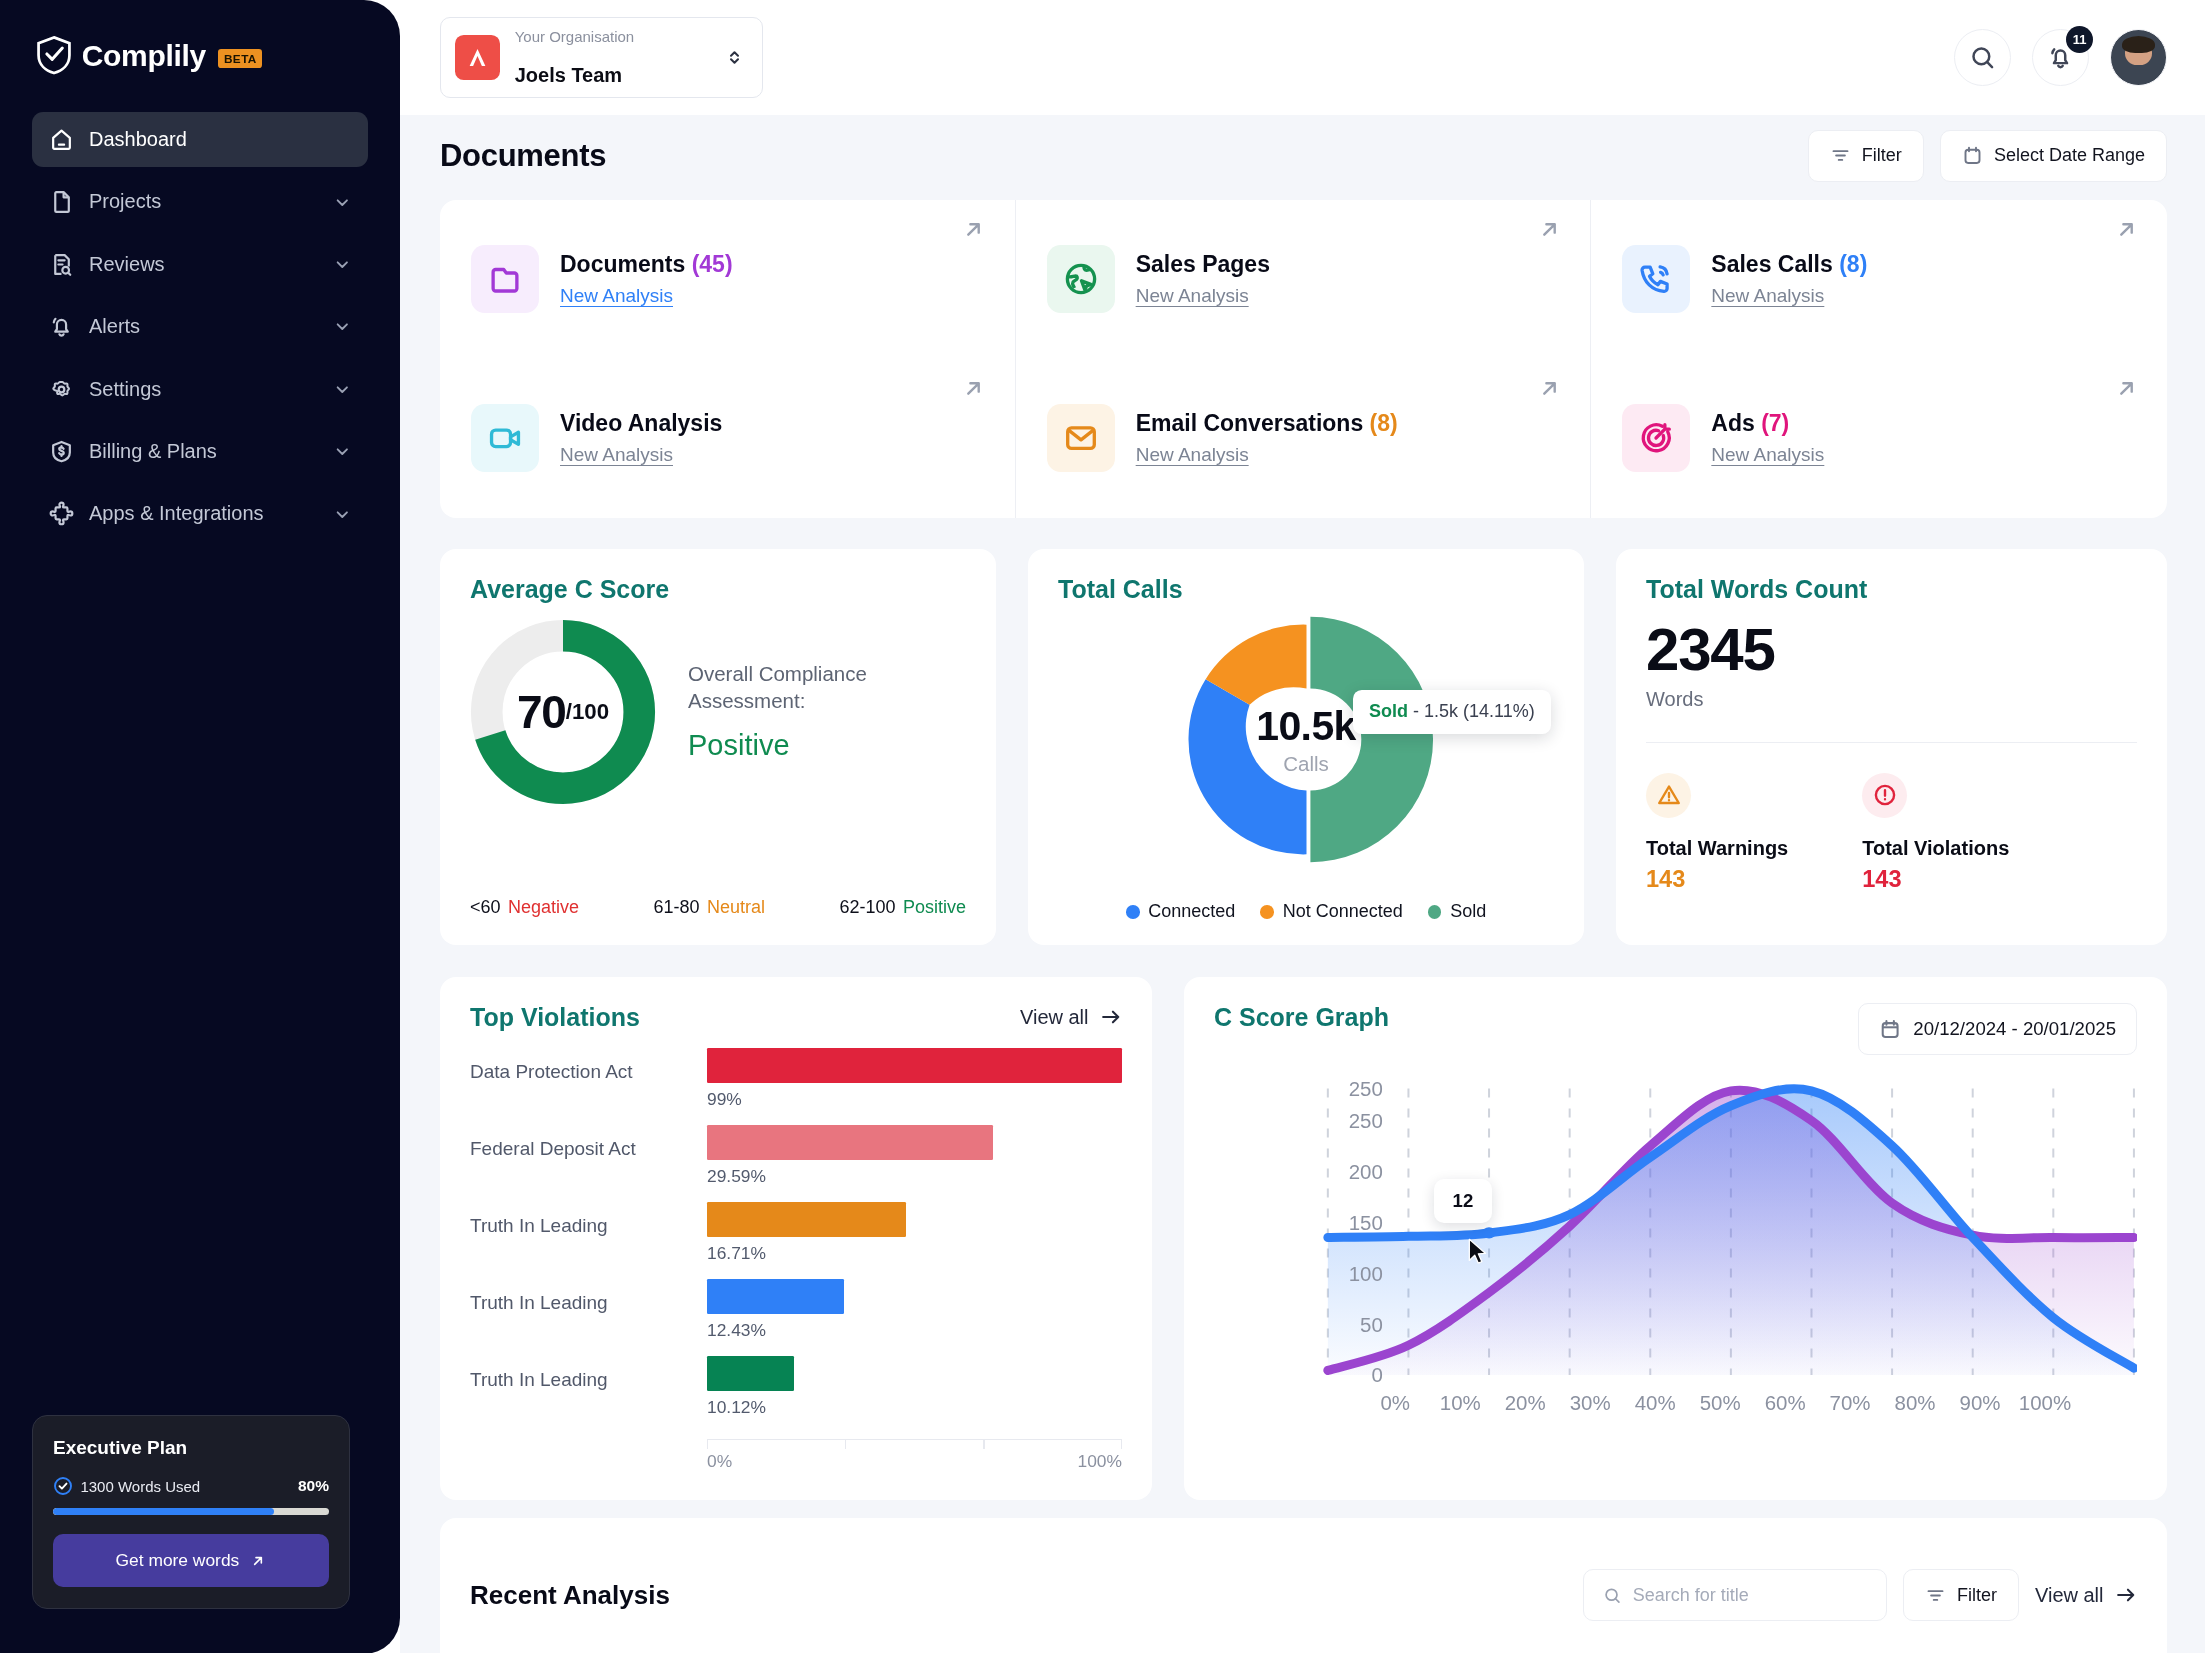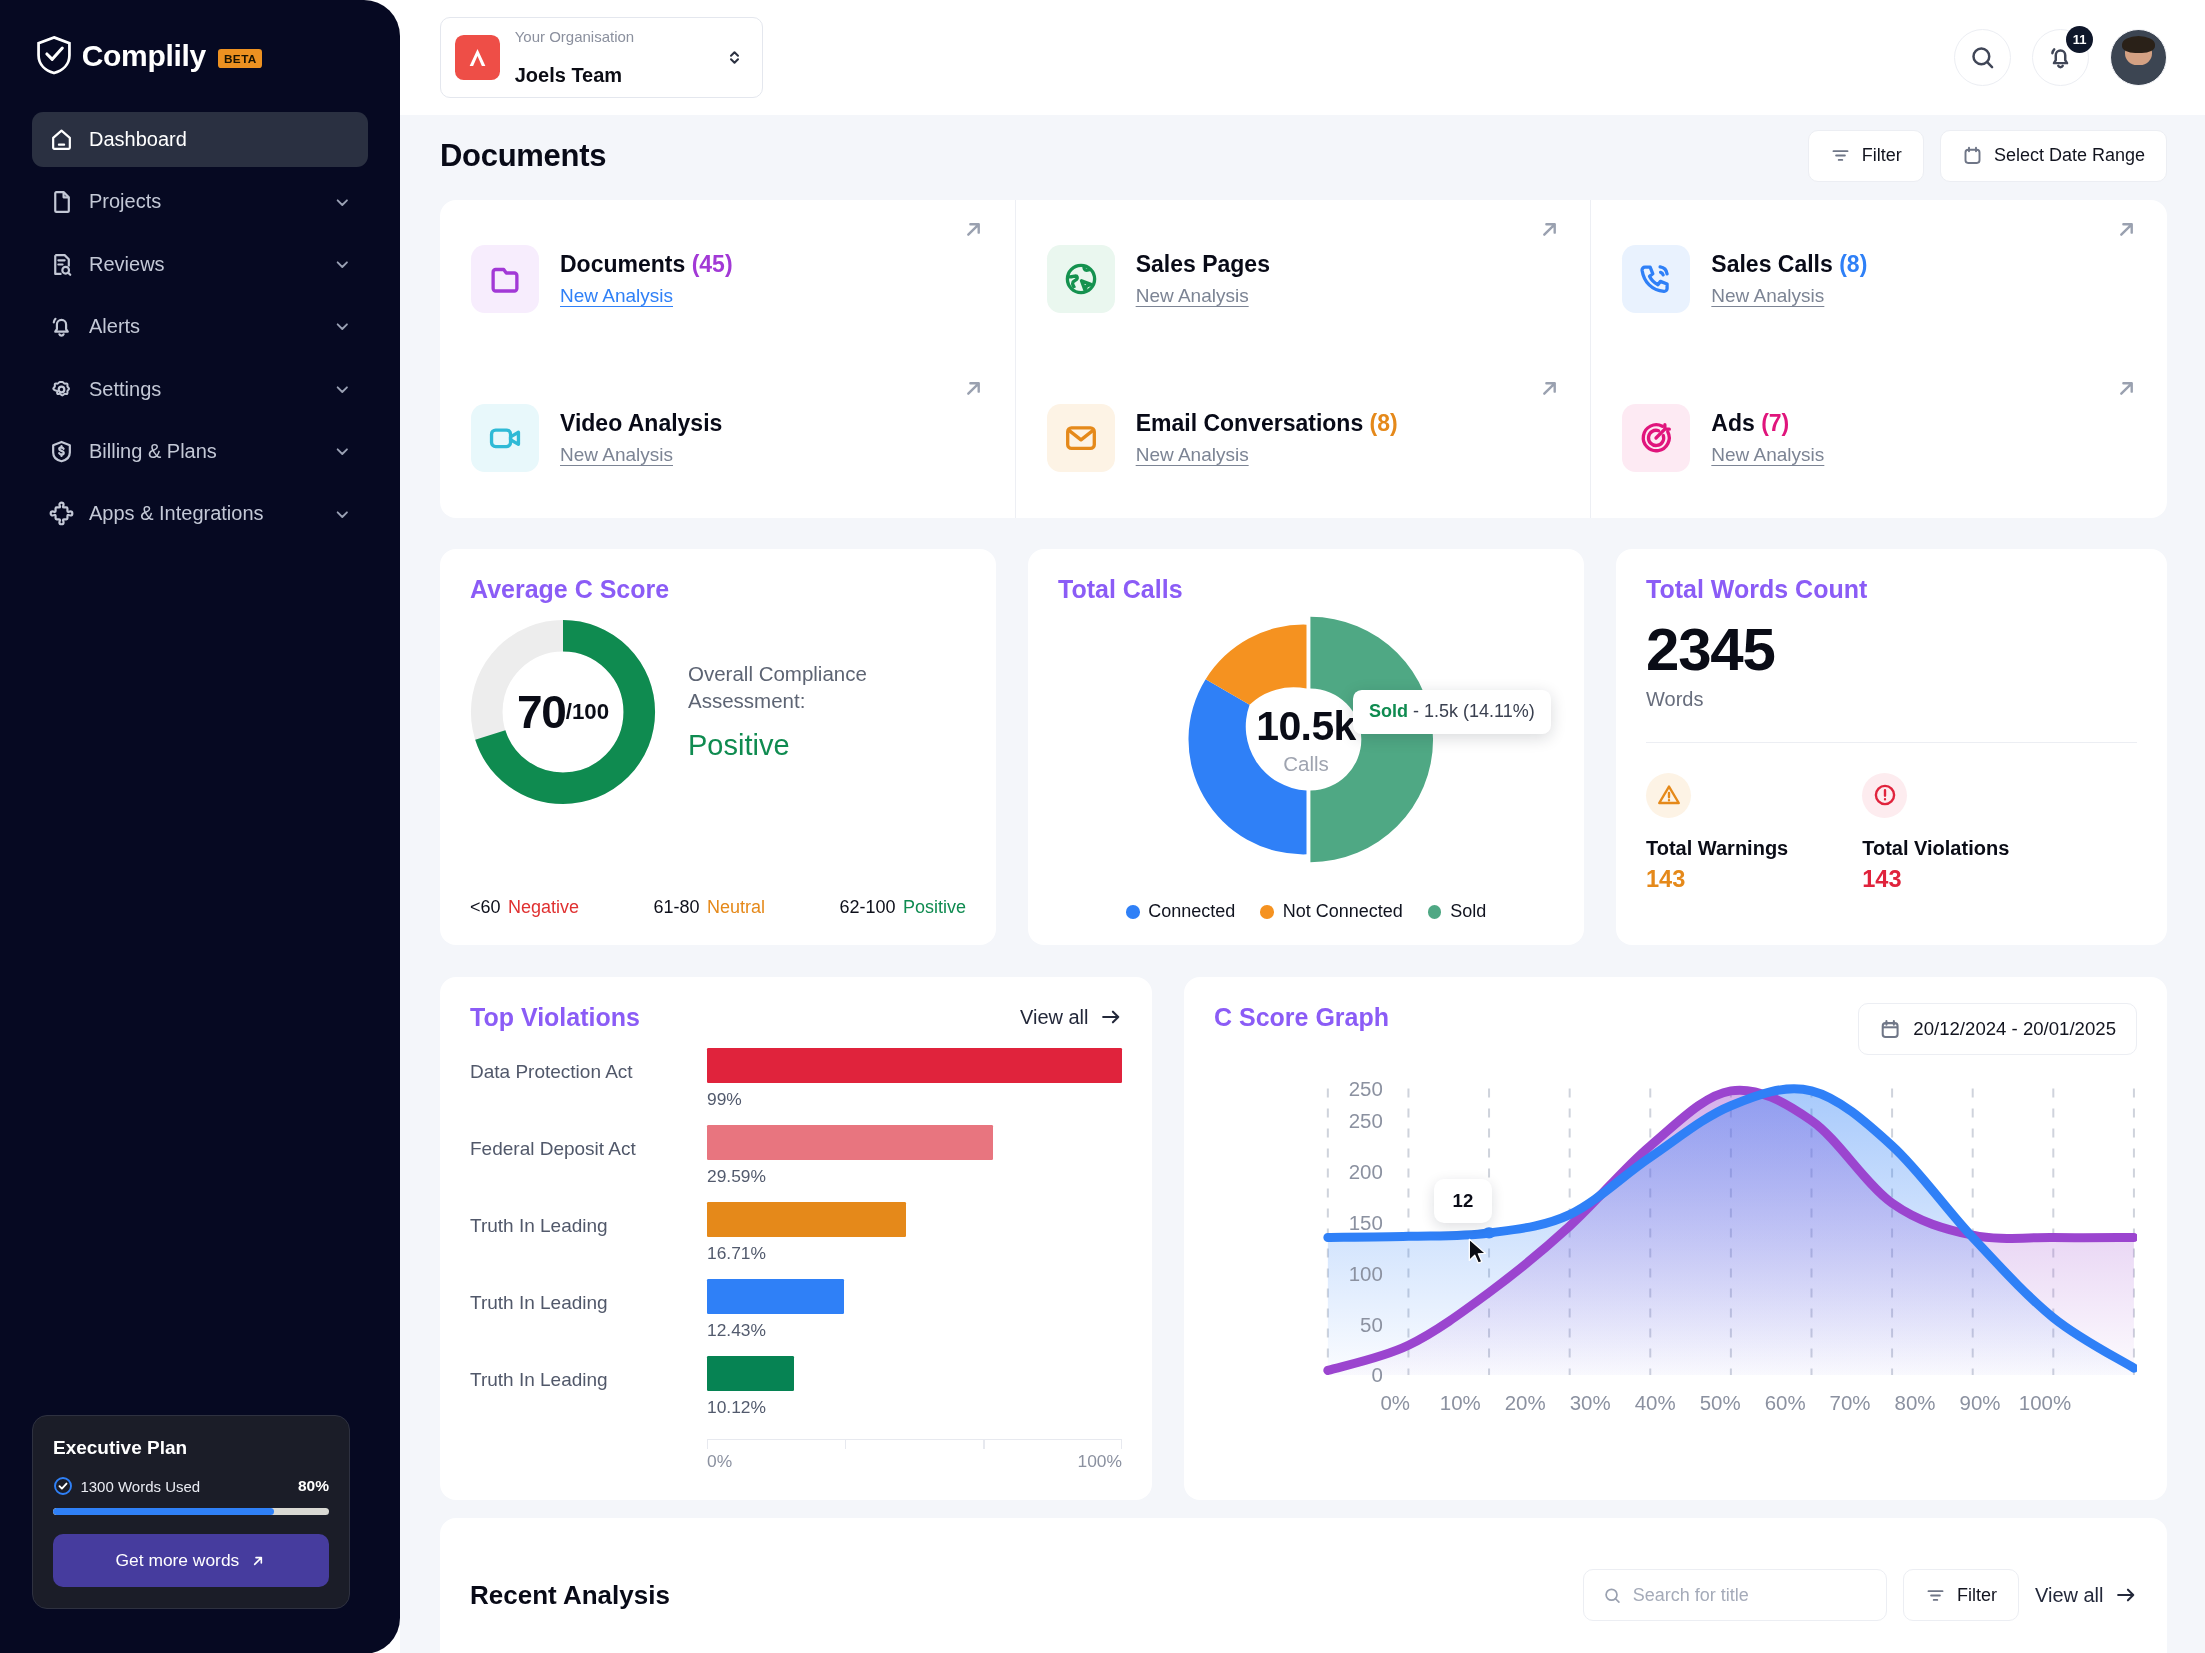--- a/index.html
+++ b/index.html
@@ -143,21 +143,21 @@
   .tile-body { display:flex; flex-direction:column; gap:6.8px; }
   .tile-title { font-size:23px; font-weight:700; color:#080a17; white-space:nowrap; }
   .tile-count { font-weight:700; }
   .tile-link { font-size:19px; text-decoration:underline; text-underline-offset:4.3px; cursor:pointer; white-space:nowrap; }
   .tile-arrow { position:absolute; right:28.5px; top:17.4px; width:25px; height:25px; cursor:pointer; }
   .tile-arrow svg { width:25px; height:25px; stroke:#9aa1b0; fill:none; stroke-width:2.3; }
 
   
   .row2 { display:grid; grid-template-columns: 556px 556px 1fr; gap:32px; margin-top:31px; height:396px; }
   .card { background:#fff; border-radius:16px; padding: 26px 30px; position:relative; }
-  .card-title { font-size:25px; font-weight:700; color:#8b5cf6; }
+  .card-title { font-size:25px; font-weight:700; color:#0f766e; }
 
   
   .gauge-wrap { display:flex; align-items:center; gap:32px; margin-top:15px; }
   .gauge { position:relative; width:186px; height:186px; flex:0 0 186px; }
   .gauge svg { width:186px; height:186px; transform: rotate(-90deg); }
   .gauge-center {
     position:absolute; inset:0; display:flex; align-items:center; justify-content:center;
   }
   .gauge-num { font-size:46px; font-weight:700; color:#0a0c16; letter-spacing:-1.2px; }
   .gauge-den { font-size:22.3px; font-weight:700; color:#0a0c16; }

